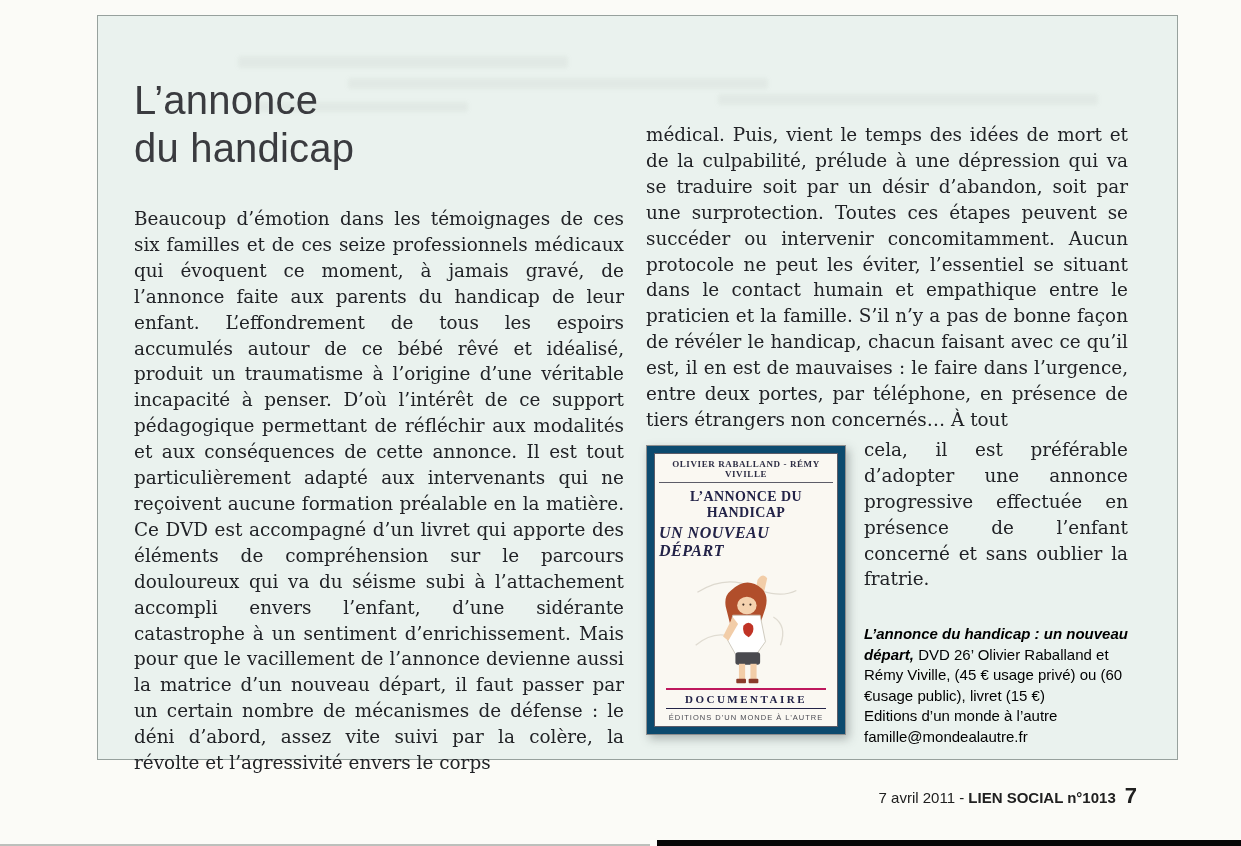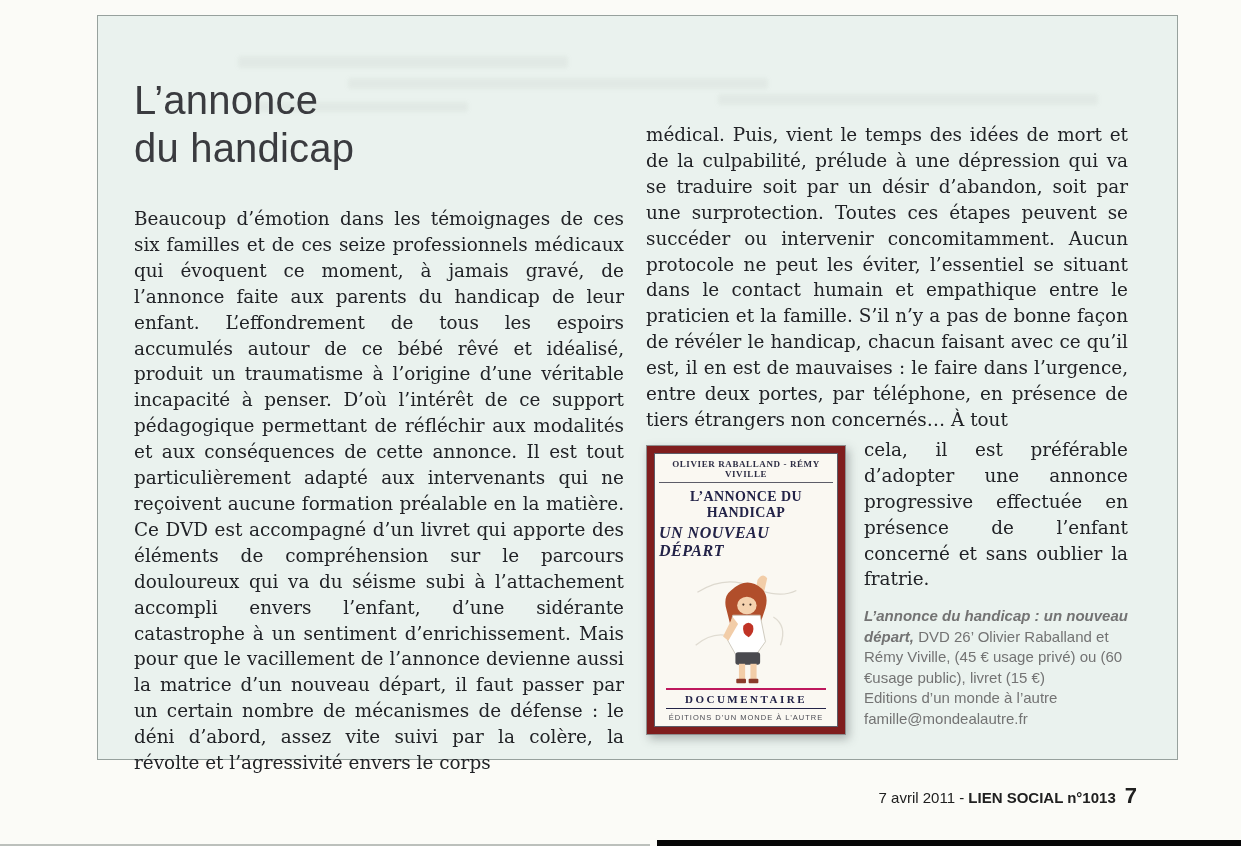--- a/index.html
+++ b/index.html
@@ -46,21 +46,21 @@
   .body-text {
     font-size: 18.4px; line-height: 25.9px;
     color: #212226; text-align: justify; hyphens: auto;
   }
 
   .media-block { margin-top: 4px; }
 
   .dvd-cover {
     float: left; width: 200px; height: 290px;
     margin: 8px 18px 6px 0;
-    background: #7f1d1d;
+    background: #0c4a6e;
     border: 1px solid #8e8e8e;
     box-shadow: 3px 4px 9px rgba(60,70,70,0.35);
     padding: 7px;
   }
   .cover-frame {
     height: 100%; border: 1px solid #5c5c68;
     display: flex; flex-direction: column; align-items: center;
     padding: 5px 4px 4px 4px; background: #faf8f2;
   }
   .cover-authors {
@@ -85,23 +85,23 @@
     font-size: 11px; letter-spacing: 2.5px; color: #232348; padding: 3px 0;
   }
   .cover-publisher {
     margin-top: 4px; font-family: "Liberation Sans", sans-serif;
     font-size: 7.5px; letter-spacing: 1px; color: #4a4a52; text-align: right; line-height: 1.25;
   }
 
   .beside { overflow: hidden; } 
 
   .caption {
-    overflow: hidden; margin-top: 14px;
+    overflow: hidden; margin-top: 32px;
     font-family: "Liberation Sans", sans-serif;
-    font-size: 15px; line-height: 20.5px; color: #737373;
+    font-size: 15px; line-height: 20.5px; color: #000000;
   }
   .cap-title { font-weight: bold; font-style: italic; }
 
   .footer {
     position: absolute; top: 777px; right: 104px;
     font-family: "Liberation Sans", sans-serif;
     font-size: 15px; color: #202020;
     display: flex; align-items: baseline; white-space: pre;
   }
   .footer .issue { font-weight: bold; margin-top: 12px; }

